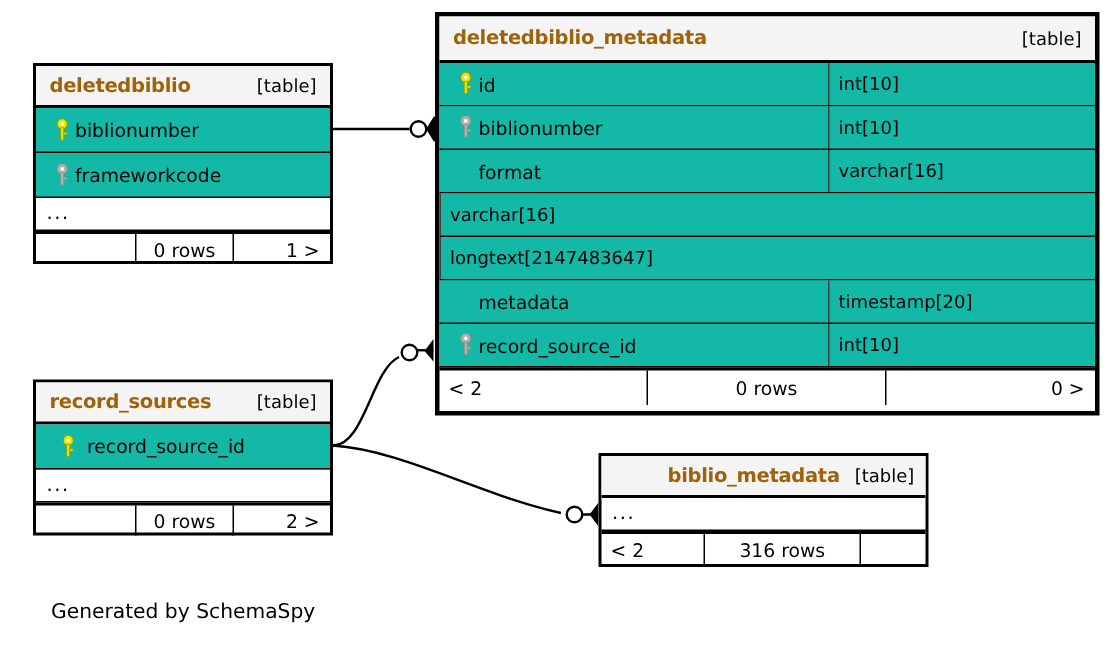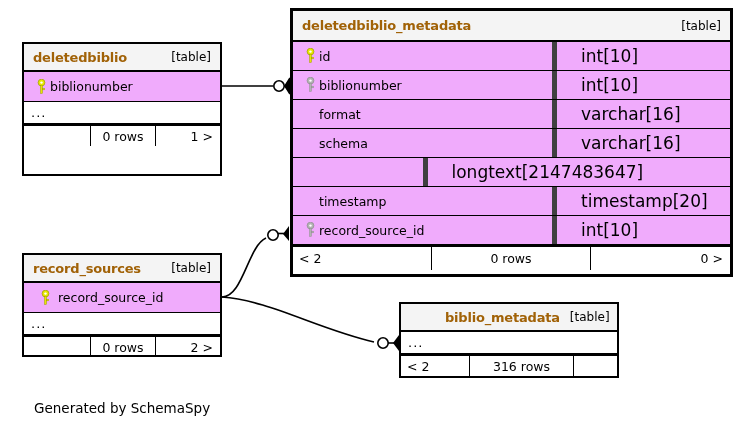--- a/index.html
+++ b/index.html
@@ -45,43 +45,42 @@
     font-size: 12px;
     color: #000000;
     padding-left: 10px;
   }
 
   .tbl-row {
     display: flex;
     align-items: stretch;
     border-bottom: 1px solid #000000;
     box-sizing: border-box;
-    background: #f0abfc;
-    justify-content: center;
+    background: #14b8a6;
   }
   .tbl-row:last-child { border-bottom: none; }
 
   .col-name {
     display: flex;
     align-items: center;
     box-sizing: border-box;
     padding-left: 8px;
     font-size: 12.5px;
     color: #000000;
     white-space: nowrap;
     flex: 1 1 auto;
     min-width: 0;
   }
   .col-type {
     display: flex;
     align-items: center;
     box-sizing: border-box;
-    border-left: 5px solid #404040;
-    padding-left: 24px;
-    font-size: 17px;
+    border-left: 1px solid #404040;
+    padding-left: 6px;
+    font-size: 12px;
     color: #000000;
     white-space: nowrap;
     flex: 0 0 auto;
   }
 
   .keyslot {
     width: 18px;
     flex: 0 0 18px;
     display: flex;
     align-items: center;
@@ -186,20 +185,33 @@
             <circle cx="4.5" cy="3.6" r="3.4" fill="#e8e800" stroke="#9a9a00" stroke-width="0.7"></circle>
             <circle cx="4.5" cy="3.6" r="1.2" fill="#ffffff"></circle>
             <rect x="3.5" y="6.2" width="2" height="8.2" fill="#e8e800" stroke="#9a9a00" stroke-width="0.5"></rect>
             <rect x="5.5" y="9.2" width="2.2" height="1.6" fill="#e8e800" stroke="#9a9a00" stroke-width="0.5"></rect>
           </svg>
         </span>
         <span>biblionumber</span>
       </span>
     </div>
 
+    <div class="tbl-row" style="height:30px;">
+      <span class="col-name">
+        <span class="keyslot">
+          <svg class="key-ico" width="9" height="16" viewBox="0 0 9 16">
+            <circle cx="4.5" cy="3.6" r="3.4" fill="#b3b3b3" stroke="#8d8d8d" stroke-width="0.7"></circle>
+            <circle cx="4.5" cy="3.6" r="1.2" fill="#ffffff"></circle>
+            <rect x="3.5" y="6.2" width="2" height="8.2" fill="#b3b3b3" stroke="#8d8d8d" stroke-width="0.5"></rect>
+            <rect x="5.5" y="9.2" width="2.2" height="1.6" fill="#b3b3b3" stroke="#8d8d8d" stroke-width="0.5"></rect>
+          </svg>
+        </span>
+        <span>frameworkcode</span>
+      </span>
+    </div>
 
     <div class="ellipsis-row" style="height:22px;">...</div>
 
     <div class="tbl-footer" style="height:22px;">
       <div class="foot-cell foot-left" style="width:66px;"></div>
       <div class="foot-cell foot-center" style="width:65px;">0 rows</div>
       <div class="foot-cell foot-right" style="width:65px;">1 &gt;</div>
     </div>
   </div>
 
@@ -241,35 +253,31 @@
 
     <div class="tbl-row" style="height:29px;gap:16px;">
       <span class="col-name">
         <span class="keyslot"></span>
         <span>format</span>
       </span>
       <span class="col-type" style="width:178px;">varchar[16]</span>
     </div>
 
     <div class="tbl-row" style="height:29px;">
+      <span class="col-type" style="width:178px;">varchar[16]</span>
+    </div>
+
+    <div class="tbl-row" style="height:29px;">
+      <span class="col-type" style="width:178px;">longtext[2147483647]</span>
+    </div>
+
+    <div class="tbl-row" style="height:29px;">
       <span class="col-name">
         <span class="keyslot"></span>
-        <span>schema</span>
-      </span>
-      <span class="col-type" style="width:178px;">varchar[16]</span>
-    </div>
-
-    <div class="tbl-row" style="height:29px;">
-      <span class="col-type" style="width:178px;">longtext[2147483647]</span>
-    </div>
-
-    <div class="tbl-row" style="height:29px;">
-      <span class="col-name">
-        <span class="keyslot"></span>
-        <span>timestamp</span>
+        <span>metadata</span>
       </span>
       <span class="col-type" style="width:178px;">timestamp[20]</span>
     </div>
 
     <div class="tbl-row" style="height:29px;">
       <span class="col-name">
         <span class="keyslot">
           <svg class="key-ico" width="9" height="16" viewBox="0 0 9 16">
             <circle cx="4.5" cy="3.6" r="3.4" fill="#b3b3b3" stroke="#8d8d8d" stroke-width="0.7"></circle>
             <circle cx="4.5" cy="3.6" r="1.2" fill="#ffffff"></circle>

